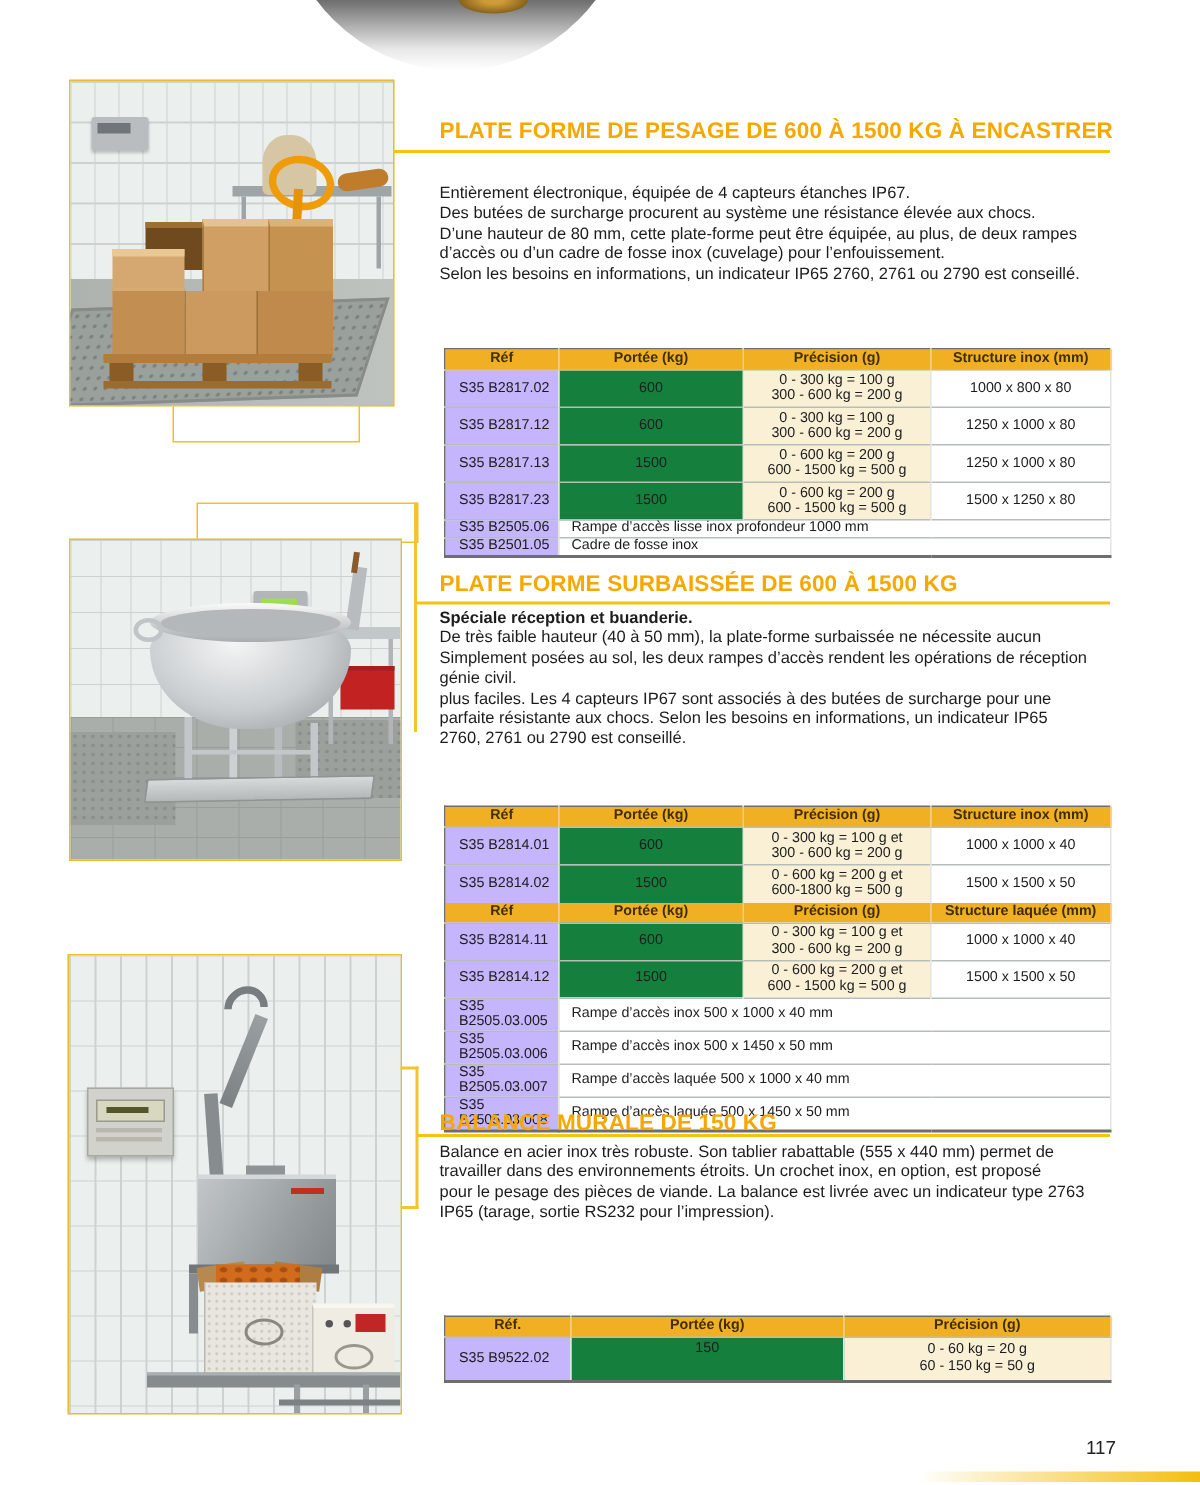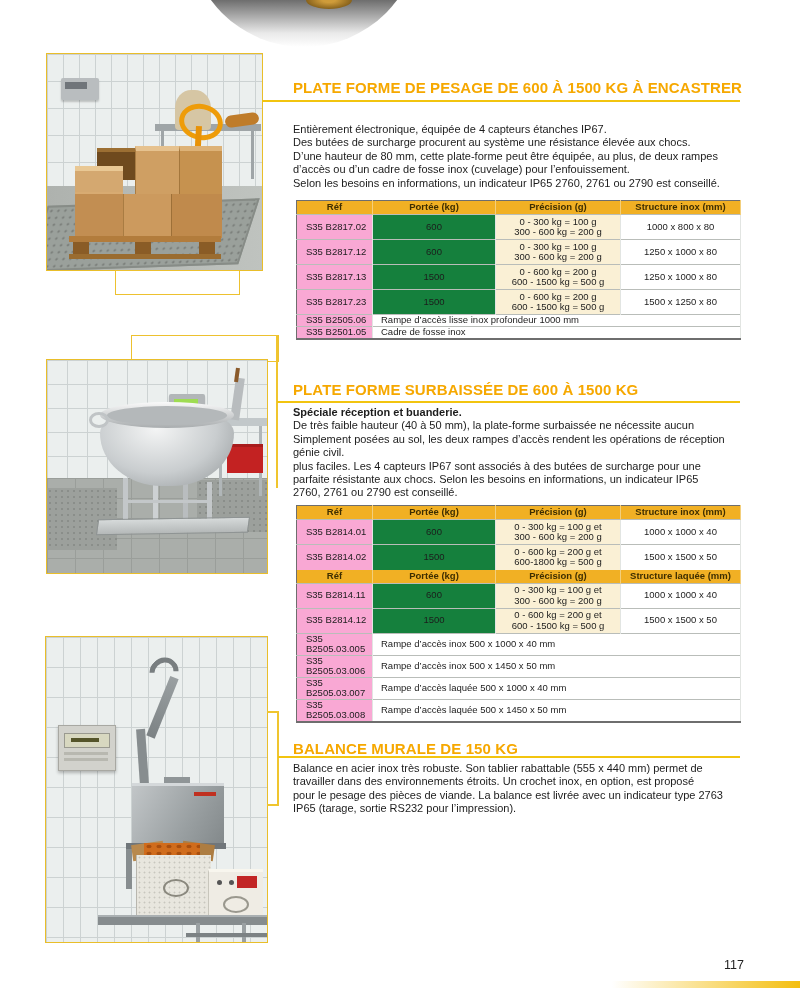--- a/index.html
+++ b/index.html
@@ -24,27 +24,27 @@
 
   
   .photo{position:absolute;border:1px solid #E9BE2A;overflow:hidden;background:#e9edec;}
   .tiles{position:absolute;left:0;top:0;right:0;background-color:#ebefee;
     background-image:linear-gradient(#ccd2d2 1px,transparent 1px),linear-gradient(90deg,#ccd2d2 1px,transparent 1px);}
   .sq{position:absolute;}
 
   
   table{border-collapse:collapse;table-layout:fixed;background:#fff;}
   .cattable{position:absolute;width:444px;font-size:9.5px;line-height:10.5px;
-    border:1px solid #6e6e6e;border-bottom:2px solid #6e6e6e;}
+    border:1px solid #6e6e6e;border-bottom:2px solid #6e6e6e;margin-top:32px;}
   .cattable th{background:#F1B024;color:#3E2E00;font-weight:bold;height:13px;padding:0;
     border-right:1px solid #f3cf7c;font-size:9.5px;}
   .cattable td{padding:0;border-top:1px solid #b9bdb9;border-right:1px solid #e2e5e2;vertical-align:middle;}
   .cattable tr.h2{height:25px;}
   .cattable tr.h1{height:12px;}
-  td.ref{background:#f9a8d4;text-align:left;padding-left:9px;}
+  td.ref{background:#c4b5fd;text-align:left;padding-left:9px;}
   td.portee{text-align:center;background:#15803d;}
   td.prec{text-align:center;background:#FAF0D5;}
   td.struct{text-align:center;background:#fff;}
   td.desc{text-align:left;padding-left:8px;background:#fff;}
 
   .page-number{position:absolute;left:724px;top:958px;font-size:12.5px;color:#222;}
   .bottom-bar{position:absolute;right:0;bottom:2px;width:188px;height:7px;
     background:linear-gradient(to right,rgba(244,190,14,0),#f4be0e);}
 </style>
 </head>
@@ -316,17 +316,39 @@
 
   <div class="sec-title" style="top:740px;">BALANCE MURALE DE 150 KG</div>
   <div class="rule" style="left:278px;top:756px;width:462px;"></div>
   <div class="bodytext" style="top:762px;">
     <div>Balance en acier inox très robuste. Son tablier rabattable (555 x 440 mm) permet de</div>
     <div>travailler dans des environnements étroits. Un crochet inox, en option, est proposé</div>
     <div>pour le pesage des pièces de viande. La balance est livrée avec un indicateur type 2763</div>
     <div>IP65 (tarage, sortie RS232 pour l’impression).</div>
   </div>
 
+  <table class="cattable" style="left:296px;top:845px;">
+    <colgroup>
+        <col style="width:84px">
+        <col style="width:182px">
+        <col style="width:178px">
+      </colgroup>
+    <tbody>
+        <tr>
+      <th>Réf.</th>
+      <th>Portée (kg)</th>
+      <th>Précision (g)</th>
+    </tr>
+    <tr class="h2" style="height:29px;">
+      <td class="ref">S35 B9522.02</td>
+      <td class="portee" style="vertical-align:top;padding-top:2px;">150</td>
+      <td class="prec">
+        <div>0 - 60 kg = 20 g</div>
+        <div>60 - 150 kg = 50 g</div>
+      </td>
+    </tr>
+  </tbody>
+    </table>
 
   <div class="page-number">117</div>
   <div class="bottom-bar"></div>
 
 </div>
 
 </body></html>

